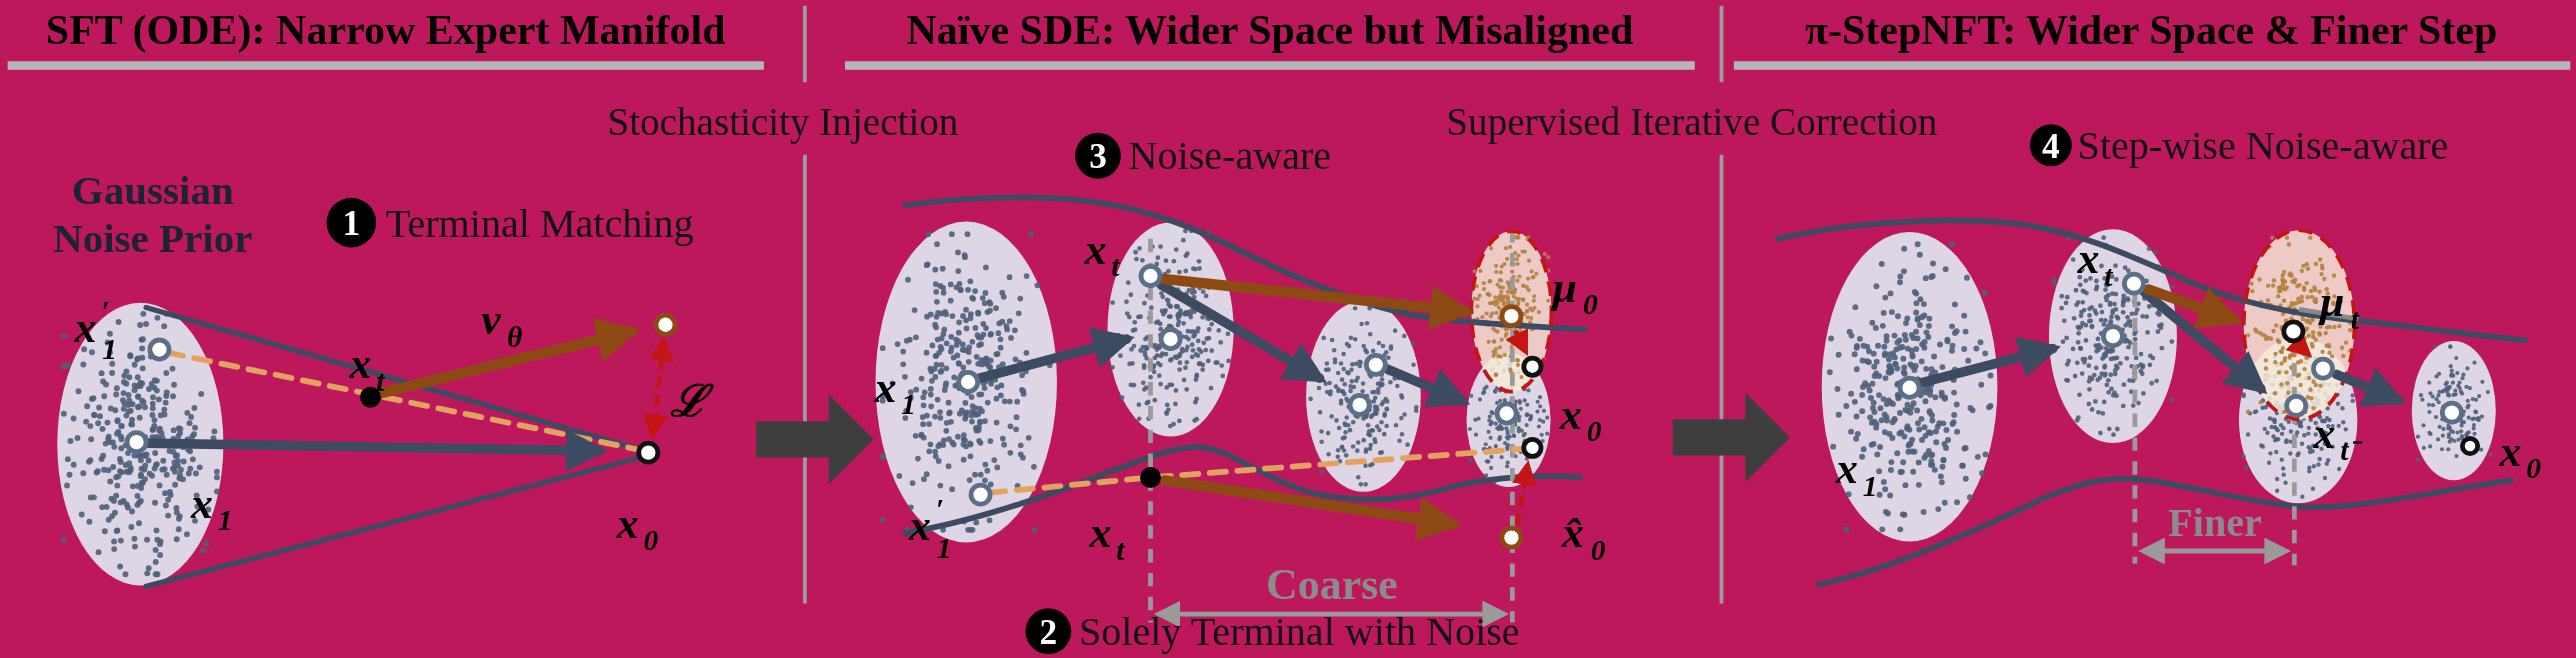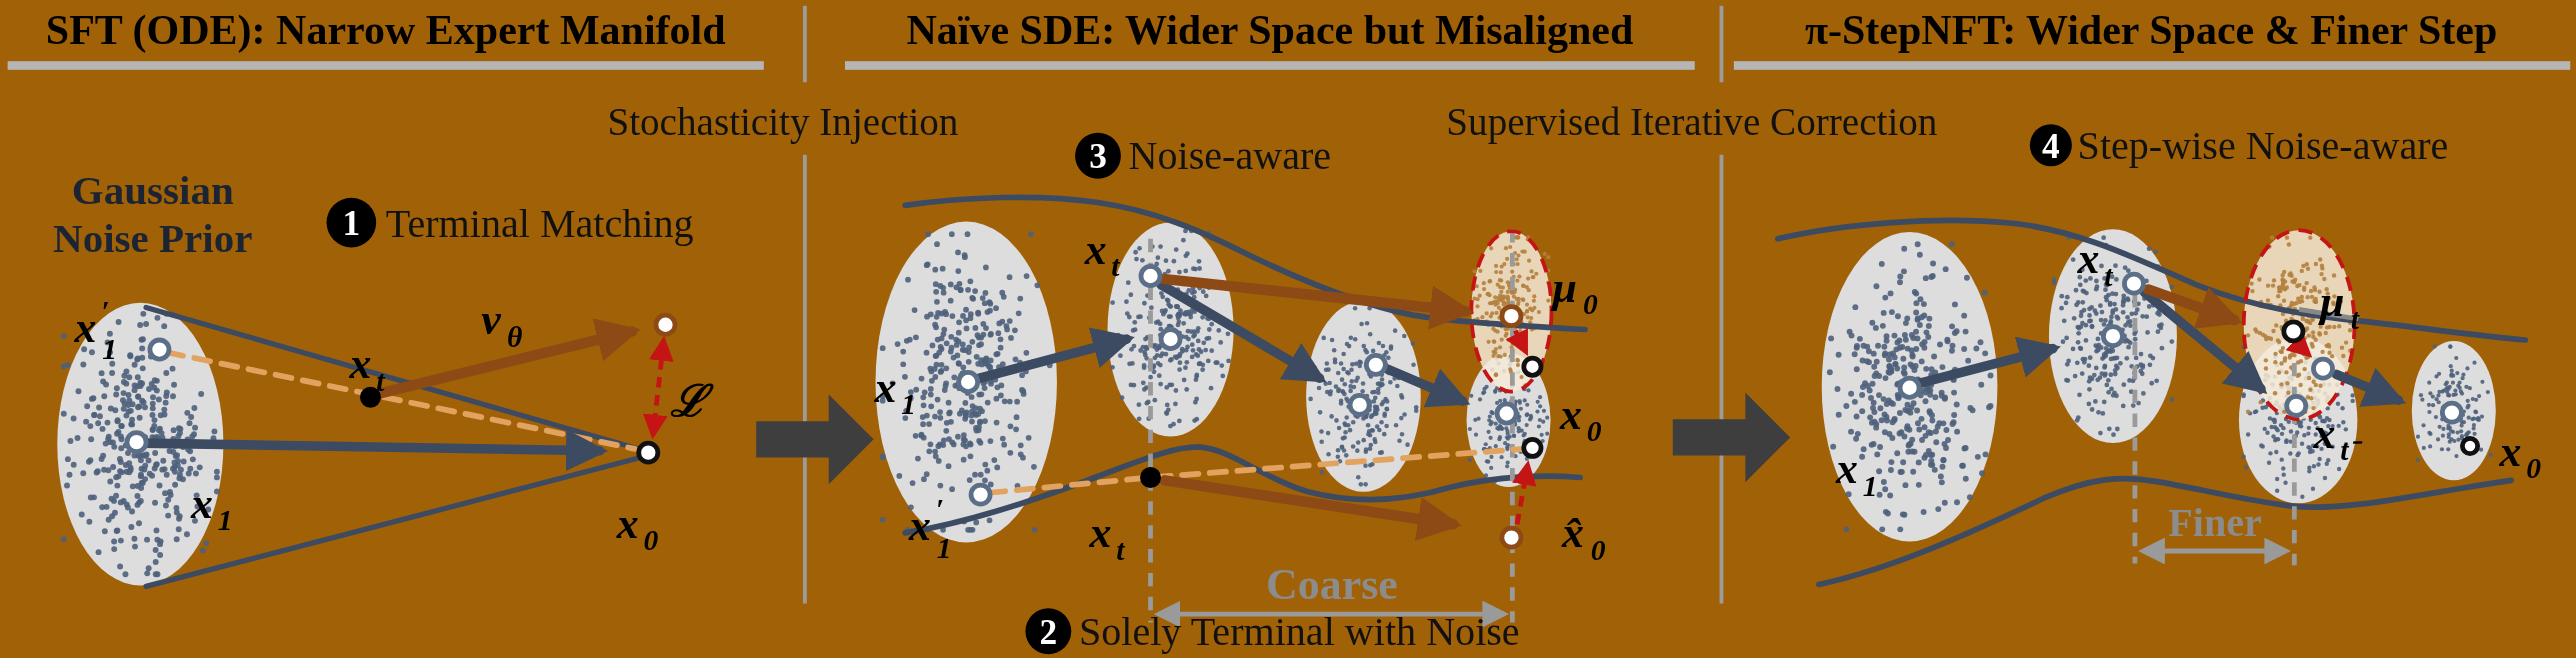--- a/index.html
+++ b/index.html
@@ -1,21 +1,21 @@
 <!DOCTYPE html>
 <html><head>
 <meta charset="utf-8">
 <style>
   :root{
     --navy:#3c4b61; --slate:#4e617b; --brown:#8e4a15; --red:#c41414;
     --orange:#e2a360; --tan:#f6ead7; --tan-dot:#b2813f; --blob:#e2e7f1;
     --gray:#8c8c8c; --rule:#b6b6b6; --divider:#9c9c9c; --dark:#3e3e3e; --ink:#111;
   }
   html,body{margin:0;padding:0;background:#fff;}
-  .stage{width:2576px;height:659px;position:relative;background:#a16207;overflow:hidden;}
+  .stage{width:2576px;height:659px;position:relative;background:#be185d;overflow:hidden;}
   svg text{font-family:"Liberation Serif", serif;}
   .title{font-weight:bold;font-size:44px;fill:#000;text-anchor:middle;}
   .bridge{font-size:41px;fill:#111;text-anchor:middle;}
   .blabel{font-size:42px;fill:#111;}
   .math{font-weight:bold;font-style:italic;font-size:46px;fill:#000;}
   .msub{font-weight:bold;font-style:italic;font-size:31px;fill:#000;}
   .measure{font-weight:bold;font-size:46px;fill:var(--gray);text-anchor:middle;}
   .measure.small{font-size:42px;}
   .gauss{font-weight:bold;font-size:43px;fill:#1c2433;text-anchor:middle;}
   .badge-num{font-weight:bold;font-size:37px;fill:#fff;text-anchor:middle;}

